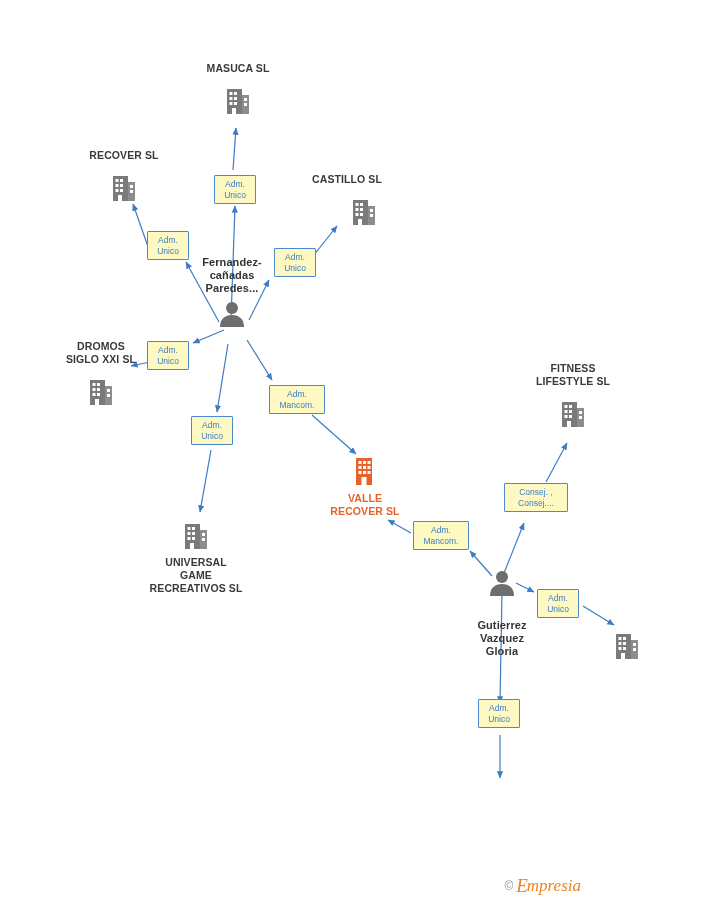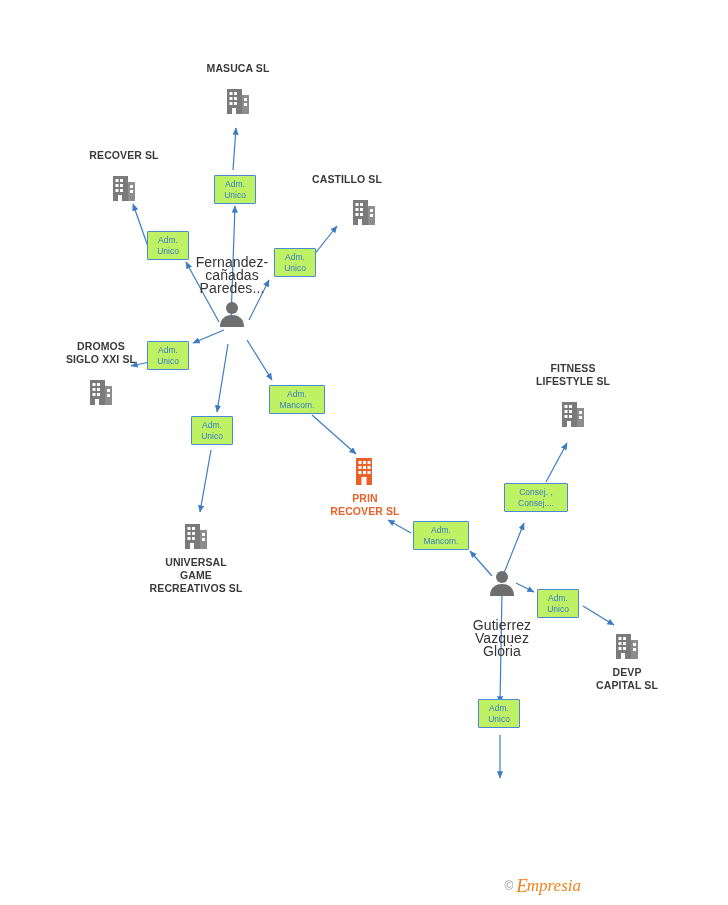--- a/index.html
+++ b/index.html
@@ -33,39 +33,39 @@
   }
   .node-label {
     font-size: 10.5px;
     font-weight: bold;
     color: #3a3a3a;
     line-height: 13px;
     letter-spacing: 0.1px;
     white-space: pre-line;
   }
   .node-label.person {
-    font-weight: normal;
+    font-weight: bold;
     color: #333;
-    font-size: 14px;
+    font-size: 11px;
   }
   .node-label.focus {
     color: #e8622a;
   }
   .icon-building {
     display: block;
     margin: 0 auto;
   }
   .icon-person {
     display: block;
     margin: 0 auto;
   }
   .edge-badge {
     position: absolute;
     border: 1px solid #4d89d1;
-    background: #bef264;
+    background: #fef9c3;
     color: #3b7cc4;
     font-size: 8.5px;
     line-height: 10.5px;
     padding: 3px 4px 3px 4px;
     text-align: center;
     border-radius: 1px;
     white-space: pre-line;
     box-sizing: border-box;
   }
   .watermark {
@@ -253,21 +253,21 @@
           <rect x="15.5" y="7" width="3" height="3"></rect>
         <rect x="6.5" y="12" width="3" height="3"></rect>
           <rect x="11" y="12" width="3" height="3"></rect>
           <rect x="15.5" y="12" width="3" height="3"></rect>
         <rect x="6.5" y="17" width="3" height="3"></rect>
           <rect x="11" y="17" width="3" height="3"></rect>
           <rect x="15.5" y="17" width="3" height="3"></rect>
         <rect x="9.5" y="23" width="5" height="8"></rect>
       </g>
     </svg>
-    <div class="node-label focus" style="margin-top:6px;">PRIN
+    <div class="node-label focus" style="margin-top:6px;">VALLE
 RECOVER  SL</div>
   </div>
 
   <div class="node" style="left:135px; top:518px; width:122px;">
     <svg class="icon-building" width="26" height="32" viewBox="0 0 26 32">
       <rect x="2" y="6" width="15" height="25" fill="#7a7a7a"></rect>
       <rect x="17" y="12" width="7" height="19" fill="#8d8d8d"></rect>
       <g fill="#ffffff">
         <rect x="4.5" y="9" width="3" height="3"></rect>
           <rect x="9" y="9" width="3" height="3"></rect>
@@ -304,22 +304,20 @@
           <rect x="9" y="9" width="3" height="3"></rect>
         <rect x="4.5" y="14" width="3" height="3"></rect>
           <rect x="9" y="14" width="3" height="3"></rect>
         <rect x="4.5" y="19" width="3" height="3"></rect>
           <rect x="9" y="19" width="3" height="3"></rect>
         <rect x="19" y="15" width="3" height="3"></rect>
           <rect x="19" y="20" width="3" height="3"></rect>
         <rect x="7" y="25" width="4" height="6"></rect>
       </g>
     </svg>
-    <div class="node-label" style="margin-top:6px;">DEVP
-CAPITAL  SL</div>
   </div>
 
 
   <div class="edge-badge" style="left:214px; top:175px; width:42px;">Adm.
 Unico</div>
   <div class="edge-badge" style="left:147px; top:231px; width:42px;">Adm.
 Unico</div>
   <div class="edge-badge" style="left:274px; top:248px; width:42px;">Adm.
 Unico</div>
   <div class="edge-badge" style="left:147px; top:341px; width:42px;">Adm.

